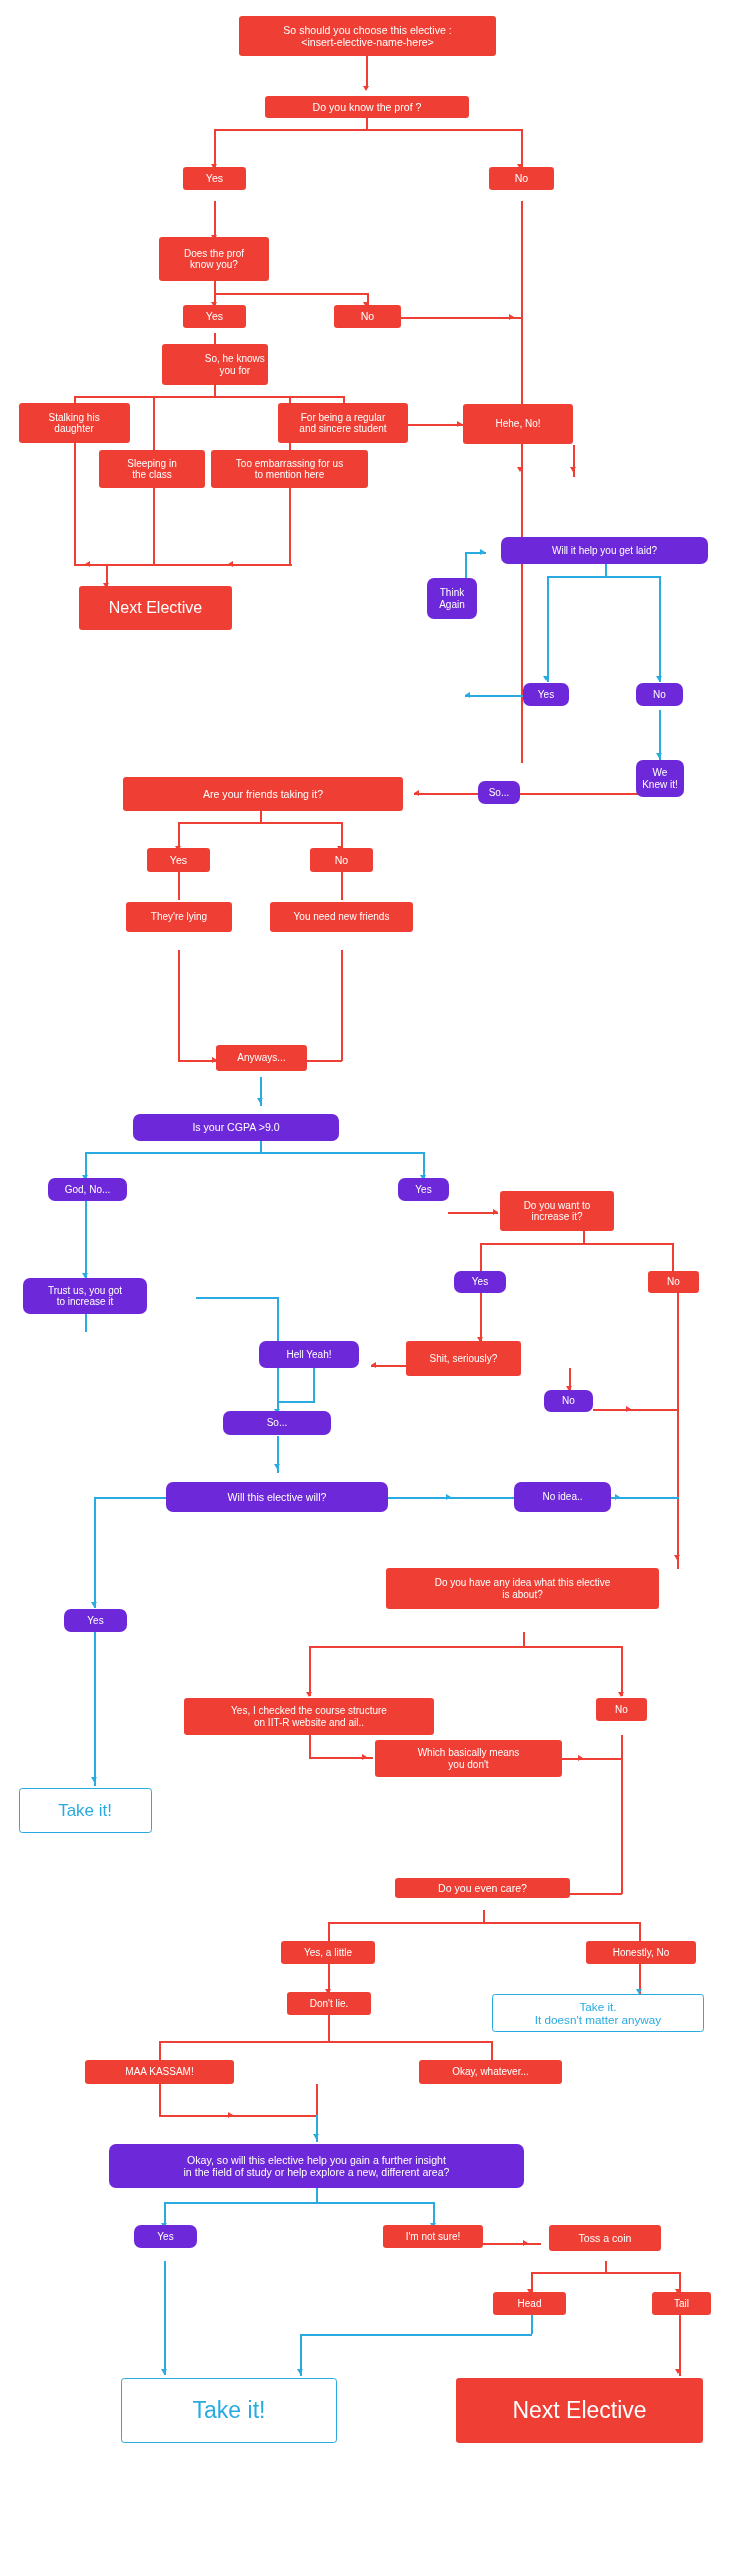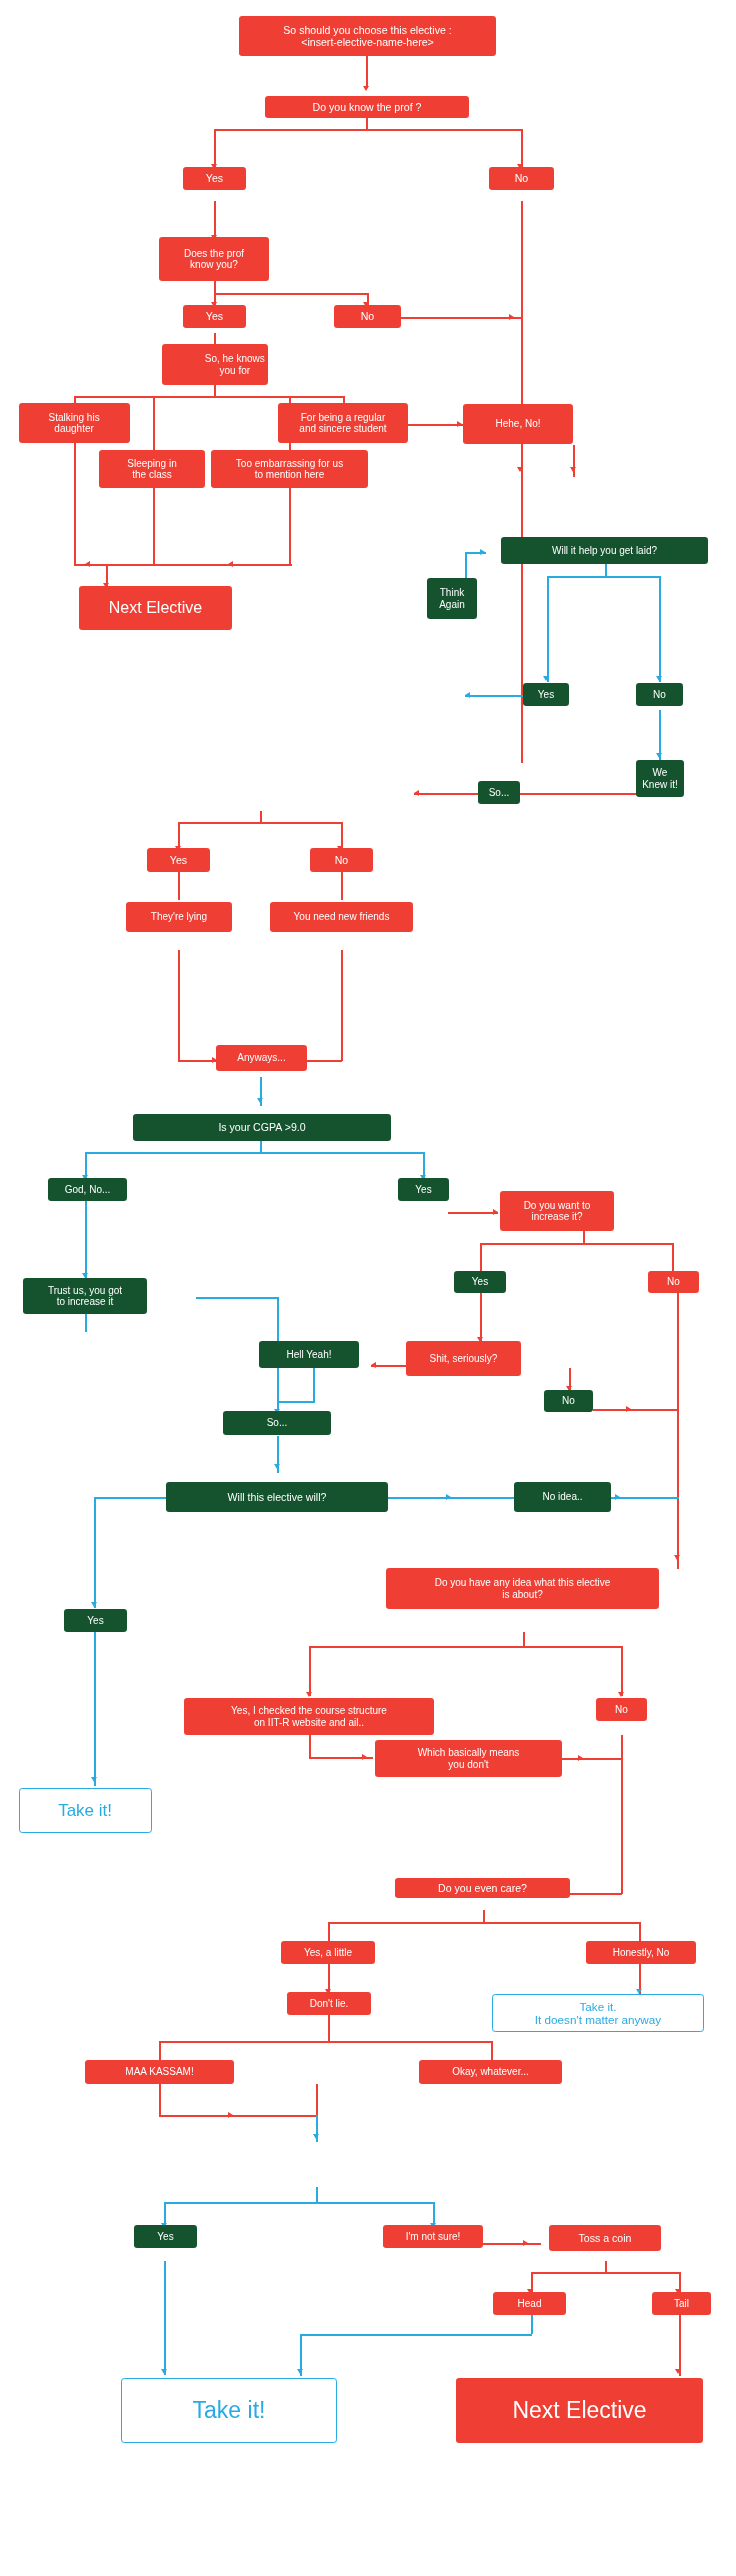--- a/index.html
+++ b/index.html
@@ -1,20 +1,20 @@
 <!DOCTYPE html>
 <html style="font-size:8.5px"><head>
 <meta charset="utf-8">
 <style>
   html,body{margin:0;padding:0;background:#ffffff;}
   body{font-family:"Liberation Sans", sans-serif;}
   #canvas{position:relative;width:737px;height:2576px;overflow:hidden;background:#fff;}
   .node{position:absolute;box-sizing:border-box;display:flex;align-items:center;justify-content:center;text-align:center;border-radius:3.2px;color:#ffffff;line-height:1.15;padding:2.1px 3.2px;}
   .red{background:#ef3e33;}
-  .blue{background:#14532d;}
+  .blue{background:#6d28d9;border-radius:7px;}
   .outline{background:#ffffff;border:1.1px solid #29abe2;color:#29abe2;}
   .line{position:absolute;background:#ef3e33;}
   .line.b{background:#29abe2;}
   .arrow{position:absolute;width:0;height:0;}
   .arr-r{border-top:3.7px solid transparent;border-bottom:3.7px solid transparent;border-left:5.8px solid #ef3e33;}
   .arr-l{border-top:3.7px solid transparent;border-bottom:3.7px solid transparent;border-right:5.8px solid #ef3e33;}
   .arr-d{border-left:3.7px solid transparent;border-right:3.7px solid transparent;border-top:5.8px solid #ef3e33;}
   .arr-d.b{border-top-color:#29abe2;}
   .arr-r.b{border-left-color:#29abe2;}
   .arr-l.b{border-right-color:#29abe2;}
@@ -330,20 +330,23 @@
 
   <div class="node blue" style="left:636px;top:760px;width:48px;height:37px;font-size:10px;">
     <span style="white-space:pre-line;">We
 Knew it!</span>
   </div>
 
   <div class="node blue" style="left:478px;top:781px;width:42px;height:23px;font-size:10px;">
     <span style="white-space:pre-line;">So...</span>
   </div>
 
+  <div class="node red" style="left:123px;top:777px;width:280px;height:34px;font-size:10.6px;">
+    <span style="white-space:pre-line;">Are your friends taking it?</span>
+  </div>
 
   <div class="node red" style="left:147px;top:848px;width:63px;height:24.4px;font-size:10.6px;">
     <span style="white-space:pre-line;">Yes</span>
   </div>
 
   <div class="node red" style="left:310px;top:848px;width:63px;height:24.4px;font-size:10.6px;">
     <span style="white-space:pre-line;">No</span>
   </div>
 
   <div class="node red" style="left:126px;top:902px;width:106px;height:30px;font-size:10px;">
@@ -351,21 +354,21 @@
   </div>
 
   <div class="node red" style="left:270px;top:902px;width:143px;height:30px;font-size:10px;">
     <span style="white-space:pre-line;">You need new friends</span>
   </div>
 
   <div class="node red" style="left:216px;top:1045px;width:91px;height:25.5px;font-size:10px;">
     <span style="white-space:pre-line;">Anyways...</span>
   </div>
 
-  <div class="node blue" style="left:133px;top:1114px;width:258px;height:26.5px;font-size:10.6px;align-items:center;">
+  <div class="node blue" style="left:133px;top:1114px;width:206px;height:26.5px;font-size:10.6px;align-items:center;">
     <span style="white-space:pre-line;">Is your CGPA &gt;9.0</span>
   </div>
 
   <div class="node blue" style="left:48px;top:1178px;width:79px;height:23px;font-size:10px;">
     <span style="white-space:pre-line;">God, No...</span>
   </div>
 
   <div class="node blue" style="left:398px;top:1178px;width:51px;height:23px;font-size:10px;">
     <span style="white-space:pre-line;">Yes</span>
   </div>
@@ -461,20 +464,24 @@
   </div>
 
   <div class="node red" style="left:85px;top:2060px;width:149px;height:24.4px;font-size:10px;">
     <span style="white-space:pre-line;">MAA KASSAM!</span>
   </div>
 
   <div class="node red" style="left:419px;top:2060px;width:143px;height:24.4px;font-size:10px;">
     <span style="white-space:pre-line;">Okay, whatever...</span>
   </div>
 
+  <div class="node blue" style="left:109px;top:2144px;width:415px;height:44px;font-size:10.6px;">
+    <span style="white-space:pre-line;">Okay, so will this elective help you gain a further insight
+in the field of study or help explore a new,  different area?</span>
+  </div>
 
   <div class="node blue" style="left:134px;top:2225px;width:63px;height:23px;font-size:10px;">
     <span style="white-space:pre-line;">Yes</span>
   </div>
 
   <div class="node red" style="left:383px;top:2225px;width:100px;height:23px;font-size:10px;">
     <span style="white-space:pre-line;">I'm not sure!</span>
   </div>
 
   <div class="node red" style="left:549px;top:2225px;width:112px;height:25.5px;font-size:10.6px;">

